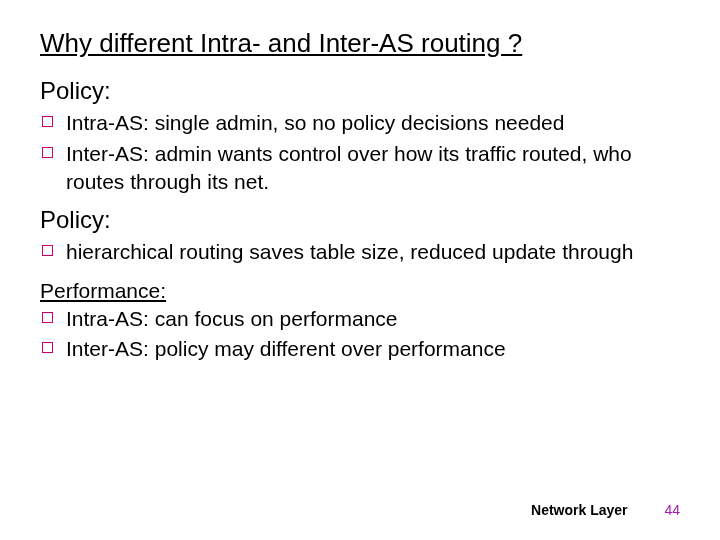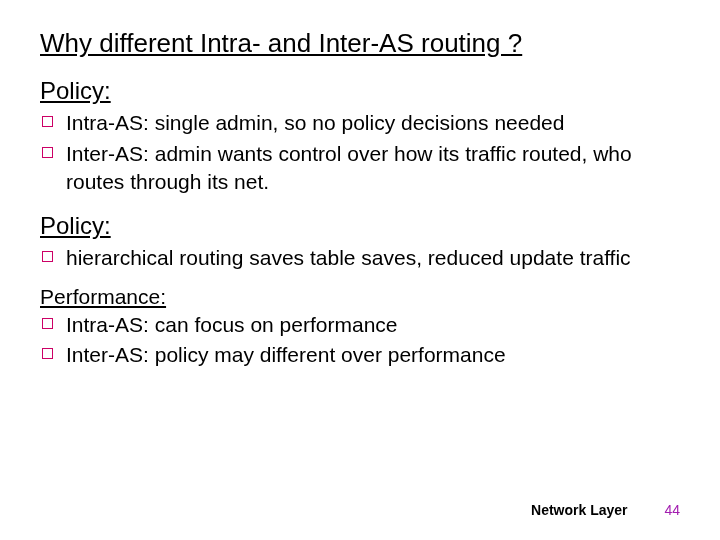--- a/index.html
+++ b/index.html
@@ -20,22 +20,21 @@
     padding: 28px 64px 0 40px;
   }
   .title {
     font-size: 26px;
     text-decoration: underline;
     margin-bottom: 18px;
     line-height: 1.2;
   }
   .section {
     font-size: 24px;
-    text-decoration: underline;
-    margin-top: 16px;
+    margin-top: 10px;
     margin-bottom: 4px;
   }
   .inline-section {
     font-size: 21px;
     text-decoration: underline;
     margin-top: 10px;
     margin-bottom: 0;
     line-height: 1.35;
   }
   .bullet-list {
@@ -87,21 +86,21 @@
     <li>
       <span class="sq"></span>
       <span>Inter-AS: admin wants control over how its traffic routed, who routes through its net.</span>
     </li>
   </ul>
 
   <div class="section">Policy:</div>
   <ul class="bullet-list">
     <li>
       <span class="sq"></span>
-      <span>hierarchical routing saves table saves, reduced update traffic</span>
+      <span>hierarchical routing saves table size, reduced update through</span>
     </li>
   </ul>
 
   <div class="inline-section">Performance:</div>
   <ul class="bullet-list">
     <li>
       <span class="sq"></span>
       <span>Intra-AS: can focus on performance</span>
     </li>
     <li>

